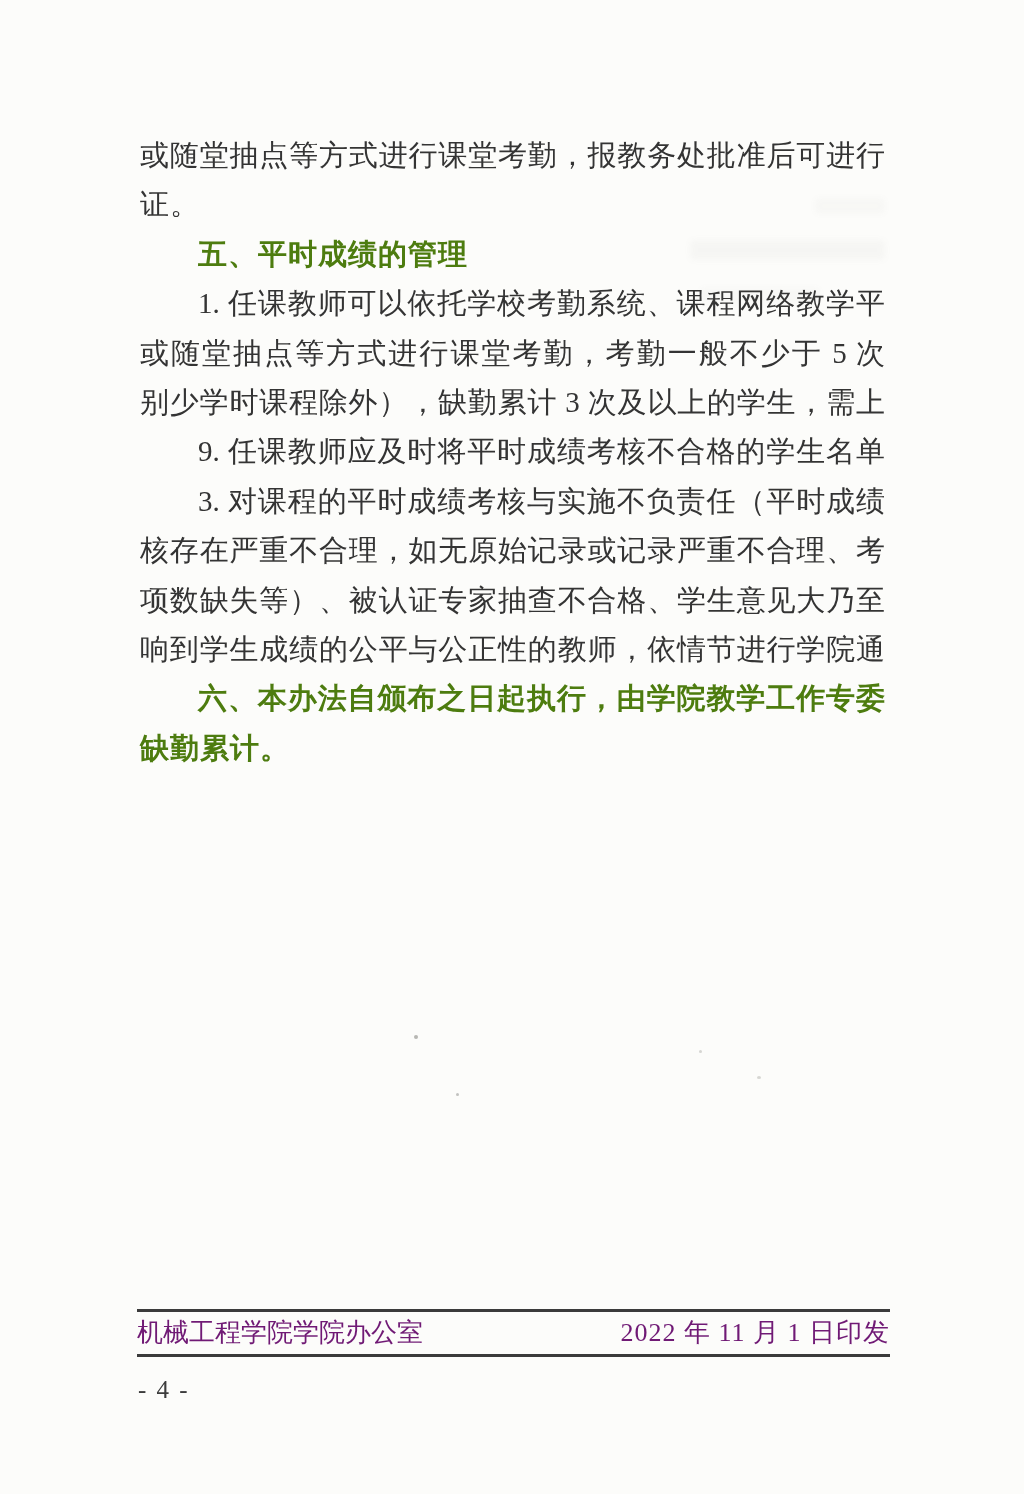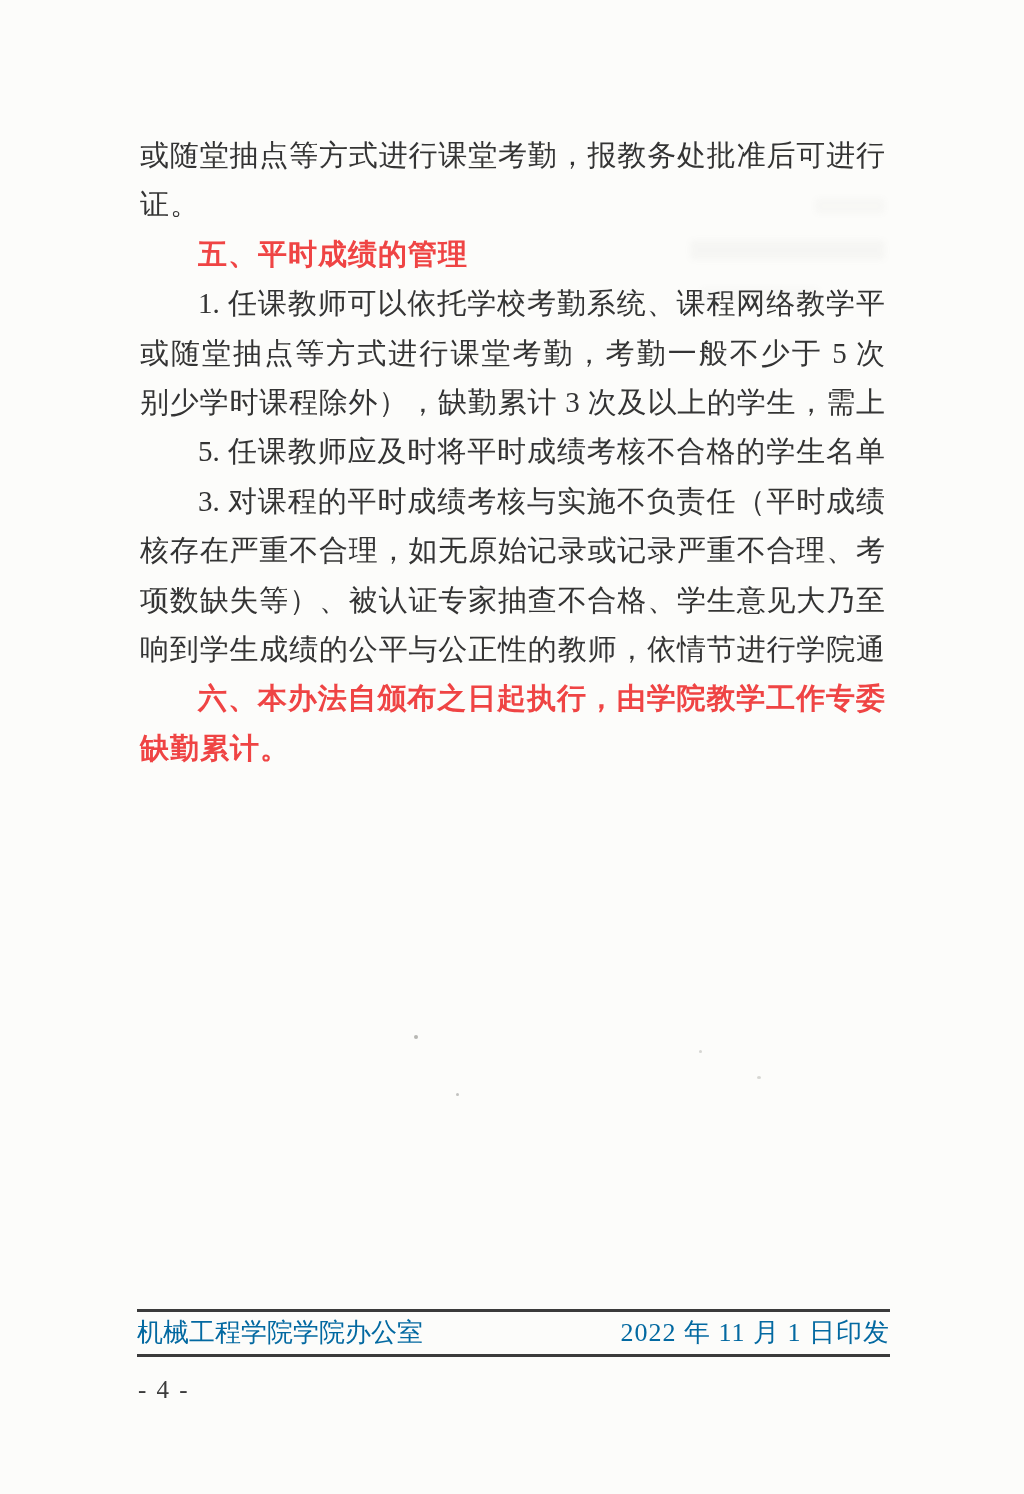--- a/index.html
+++ b/index.html
@@ -34,21 +34,21 @@
     overflow: visible;
   }
   .line.justify {
     white-space: normal;
     text-align: justify;
     text-align-last: justify;
     letter-spacing: 0;
     overflow: hidden;
   }
   .line.indent { text-indent: 58px; }
-  .line.bold   { font-weight: 700; color: #ef4444; }
+  .line.bold   { font-weight: 700; color: #4d7c0f; }
 
   
   .footer-rule {
     position: absolute;
     left: 137px;
     width: 753px;
     height: 3px;
     background: #3b3b3b;
   }
   .footer-rule.top    { top: 1309px; }
@@ -56,21 +56,21 @@
   .footer-row {
     position: absolute;
     left: 137px;
     top: 1312px;
     width: 753px;
     height: 42px;
     line-height: 42px;
     display: flex;
     justify-content: space-between;
     font-size: 26px;
-    color: #0369a1;
+    color: #701a75;
   }
   .footer-row .right { letter-spacing: 1px; }
   .page-number {
     position: absolute;
     left: 138px;
     top: 1376px;
     font-size: 25px;
     letter-spacing: 2px;
     color: #3c3c3c;
   }
@@ -100,21 +100,21 @@
 
 <div class="paper">
 
   <div class="text-block">
     <div class="line justify">或随堂抽点等方式进行课堂考勤，报教务处批准后可进行查</div>
     <div class="line">证。</div>
     <div class="line bold indent">五、平时成绩的管理</div>
     <div class="line justify indent">1. 任课教师可以依托学校考勤系统、课程网络教学平台</div>
     <div class="line justify">或随堂抽点等方式进行课堂考勤，考勤一般不少于 5 次（个</div>
     <div class="line justify">别少学时课程除外），缺勤累计 3 次及以上的学生，需上报</div>
-    <div class="line justify indent">5. 任课教师应及时将平时成绩考核不合格的学生名单</div>
+    <div class="line justify indent">9. 任课教师应及时将平时成绩考核不合格的学生名单</div>
     <div class="line justify indent">3. 对课程的平时成绩考核与实施不负责任（平时成绩考</div>
     <div class="line justify">核存在严重不合理，如无原始记录或记录严重不合理、考核</div>
     <div class="line justify">项数缺失等）、被认证专家抽查不合格、学生意见大乃至影</div>
     <div class="line justify">响到学生成绩的公平与公正性的教师，依情节进行学院通报</div>
     <div class="line bold justify indent">六、本办法自颁布之日起执行，由学院教学工作专委会</div>
     <div class="line bold">缺勤累计。</div>
   </div>
 
   <div class="footer-rule top"></div>
   <div class="footer-row">

